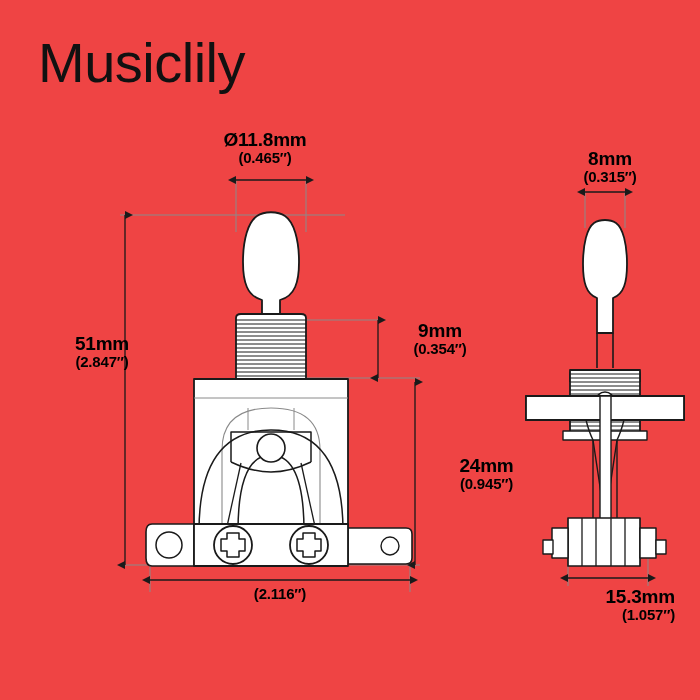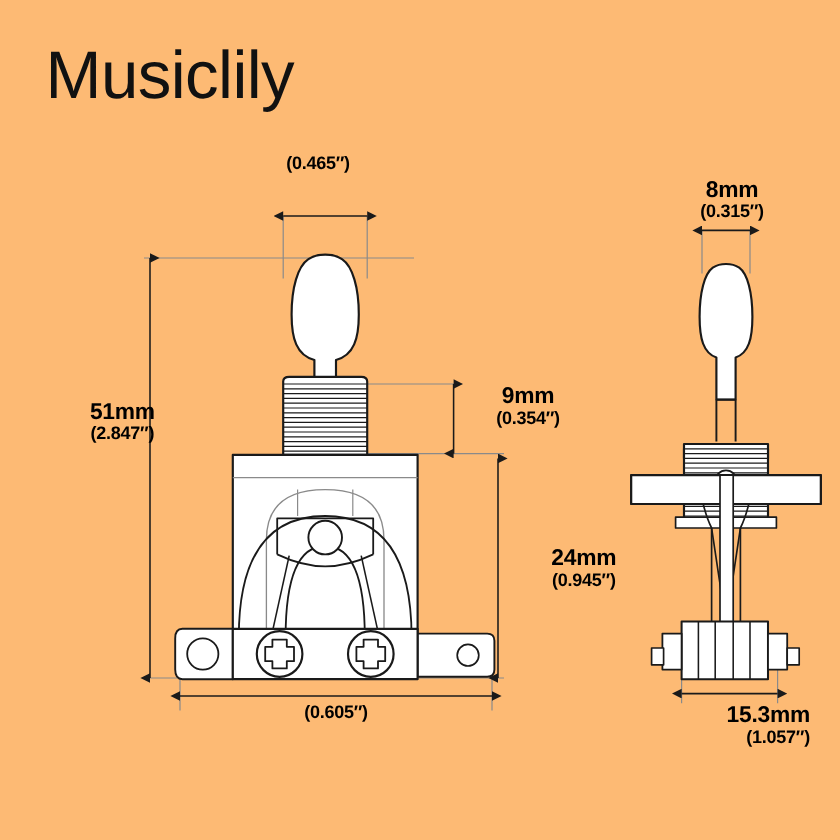--- a/index.html
+++ b/index.html
@@ -12,21 +12,21 @@
     height: 700px;
     font-family: "Liberation Sans", sans-serif;
     color: #000000;
     overflow: hidden;
     position: relative;
   }
   #stage {
     position: relative;
     width: 700px;
     height: 700px;
-    background: #fdba74;
+    background: #ef4444;
   }
   #drawing {
     position: absolute;
     left: 0;
     top: 0;
     width: 700px;
     height: 700px;
   }
   .brand-title {
     position: absolute;
@@ -271,40 +271,41 @@
 
         <line x1="568" y1="578" x2="648" y2="578" marker-start="url(#arrL)" marker-end="url(#arrR)"></line>
       </g>
 
     </g>
   </svg>
 
   <div class="brand-title">Musiclily</div>
 
   <div class="dim-label" id="label-dia">
+    <span class="mm">Ø11.8mm</span>
     <span class="inch">(0.465″)</span>
   </div>
 
   <div class="dim-label" id="label-51">
     <span class="mm">51mm</span>
     <span class="inch">(2.847″)</span>
   </div>
 
   <div class="dim-label" id="label-9">
     <span class="mm">9mm</span>
     <span class="inch">(0.354″)</span>
   </div>
 
   <div class="dim-label" id="label-24">
     <span class="mm">24mm</span>
     <span class="inch">(0.945″)</span>
   </div>
 
   <div class="dim-label" id="label-31">
-    <span class="inch">(0.605″)</span>
+    <span class="inch">(2.116″)</span>
   </div>
 
   <div class="dim-label" id="label-8">
     <span class="mm">8mm</span>
     <span class="inch">(0.315″)</span>
   </div>
 
   <div class="dim-label" id="label-153">
     <span class="mm">15.3mm</span>
     <span class="inch">(1.057″)</span>

